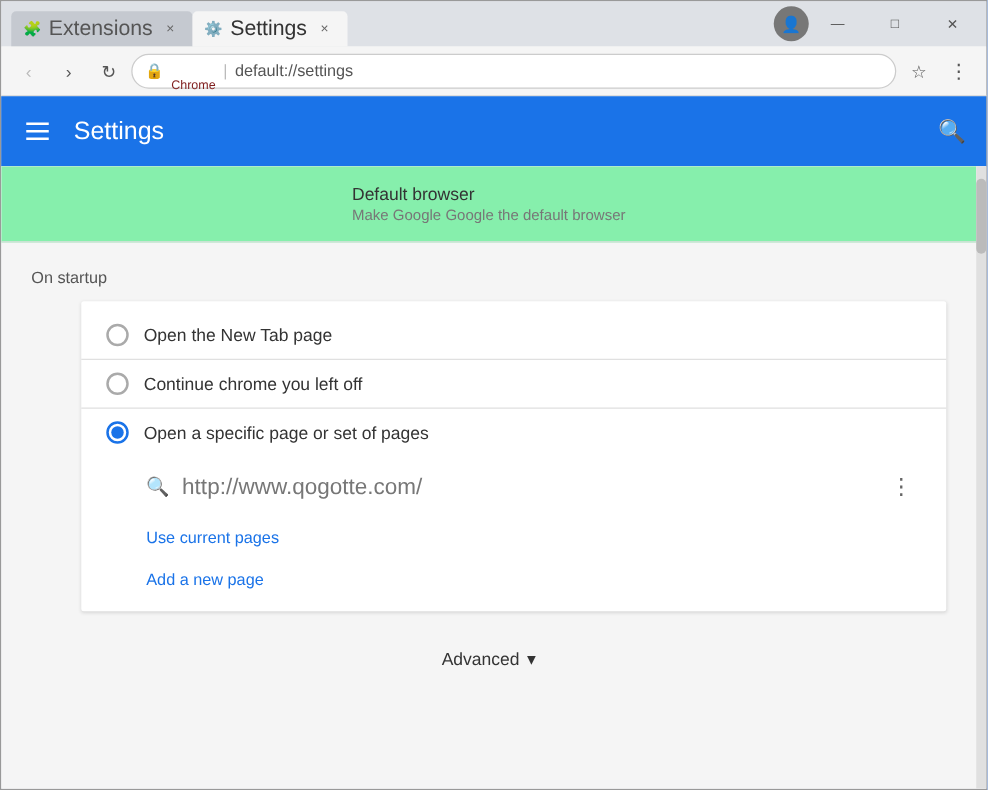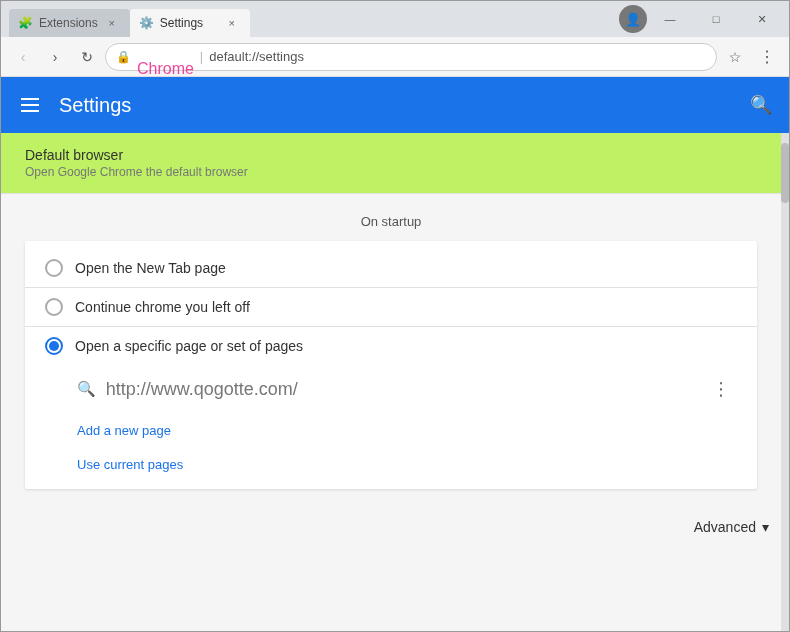--- a/index.html
+++ b/index.html
@@ -7,32 +7,32 @@
 
     
     .window { width: 790px; height: 632px; background: #dee1e6; border: 1px solid #999; display: flex; flex-direction: column; }
 
     
     .title-bar { height: 36px; background: #dee1e6; display: flex; align-items: flex-end; padding: 0 0 0 8px; user-select: none; }
     .tab { height: 28px; display: flex; align-items: center; padding: 0 10px; border-radius: 4px 4px 0 0; font-size: 12px; color: #555; gap: 6px; min-width: 120px; max-width: 180px; position: relative; }
     .tab.inactive { background: #c5c9d0; color: #555; }
     .tab.active { background: #f5f5f5; color: #333; }
     .tab .tab-favicon { width: 14px; height: 14px; display: flex; align-items: center; justify-content: center; }
-    .tab .tab-label { flex: 1; overflow: hidden; text-overflow: ellipsis; white-space: nowrap; font-size: 12px; }
+    .tab .tab-label { flex: 1; overflow: hidden; text-overflow: ellipsis; white-space: nowrap; font-size: 17px; }
     .tab .tab-close { width: 16px; height: 16px; border-radius: 50%; display: flex; align-items: center; justify-content: center; font-size: 11px; cursor: pointer; color: #666; }
     .window-controls { margin-left: auto; display: flex; align-items: center; padding: 0 4px; gap: 0; margin-bottom: 4px; }
     .wc-btn { width: 46px; height: 24px; display: flex; align-items: center; justify-content: center; font-size: 11px; cursor: pointer; color: #555; }
 
     
     .toolbar { height: 40px; background: #f5f5f5; display: flex; align-items: center; padding: 0 8px; gap: 4px; border-bottom: 1px solid #ddd; }
     .nav-btn { width: 28px; height: 28px; border-radius: 50%; display: flex; align-items: center; justify-content: center; cursor: pointer; color: #555; font-size: 14px; }
     .nav-btn.disabled { color: #bbb; cursor: default; }
     .address-bar { flex: 1; height: 28px; background: #fff; border: 1px solid #ccc; border-radius: 14px; display: flex; align-items: center; padding: 0 10px; gap: 6px; font-size: 13px; color: #333; }
     .address-bar .site-icon { font-size: 12px; color: #555; }
-    .address-bar .chrome-text { color: #ec4899; font-size: 16px; margin-top: 24px; }
+    .address-bar .chrome-text { color: #7f1d1d; font-size: 10px; margin-top: 24px; }
     .address-bar .url-text { color: #555; font-size: 13px; }
     .address-bar .separator { color: #bbb; font-size: 13px; }
     .bookmark-btn { width: 28px; height: 28px; border-radius: 50%; display: flex; align-items: center; justify-content: center; cursor: pointer; color: #555; font-size: 14px; }
     .menu-btn { width: 28px; height: 28px; border-radius: 50%; display: flex; align-items: center; justify-content: center; cursor: pointer; color: #555; font-size: 16px; }
     .profile-btn { width: 28px; height: 28px; border-radius: 50%; background: #777; display: flex; align-items: center; justify-content: center; cursor: pointer; color: #fff; font-size: 13px; }
 
     
     .settings-header { height: 56px; background: #1a73e8; display: flex; align-items: center; padding: 0 16px; gap: 16px; }
     .hamburger { display: flex; flex-direction: column; gap: 4px; cursor: pointer; padding: 4px; }
     .hamburger span { width: 18px; height: 2px; background: #fff; display: block; }
@@ -41,51 +41,51 @@
 
     
     .content-area { flex: 1; background: #f5f5f5; display: flex; overflow: hidden; }
     .main-content { flex: 1; overflow-y: auto; padding: 0; position: relative; }
 
     
     .scrollbar-track { width: 8px; background: #e0e0e0; position: relative; }
     .scrollbar-thumb { width: 8px; height: 60px; background: #bbb; border-radius: 4px; position: absolute; top: 10px; right: 0; }
 
     
-    .default-browser-section { background: #bef264; margin: 0; border-bottom: 1px solid #e0e0e0; display: flex; align-items: center; justify-content: space-between; padding: 14px 24px; }
+    .default-browser-section { background: #86efac; margin: 0; border-bottom: 1px solid #e0e0e0; display: flex; align-items: center; justify-content: space-between; padding: 14px 24px; flex-direction: column; }
     .default-browser-info .section-title { font-size: 14px; color: #333; font-weight: 500; }
     .default-browser-info .section-desc { font-size: 12px; color: #777; margin-top: 2px; }
     .make-default-btn { font-size: 12px; color: #1a73e8; font-weight: 600; letter-spacing: 0.5px; cursor: pointer; padding: 8px 4px; }
 
     
     .on-startup-section { padding: 20px 24px 0 24px; }
-    .on-startup-label { font-size: 13px; color: #555; margin-bottom: 12px; text-align: center; }
-
-    
-    .options-card { background: #fff; border-radius: 2px; box-shadow: 0 1px 3px rgba(0,0,0,0.12); padding: 8px 0; }
+    .on-startup-label { font-size: 13px; color: #555; margin-bottom: 12px; }
+
+    
+    .options-card { background: #fff; border-radius: 2px; box-shadow: 0 1px 3px rgba(0,0,0,0.12); padding: 8px 0; margin-left: 40px; }
     .option-row { display: flex; align-items: center; padding: 10px 20px; gap: 12px; cursor: pointer; }
     .radio-outer { width: 18px; height: 18px; border-radius: 50%; border: 2px solid #aaa; display: flex; align-items: center; justify-content: center; flex-shrink: 0; }
     .radio-outer.selected { border-color: #1a73e8; }
     .radio-inner { width: 10px; height: 10px; border-radius: 50%; background: #1a73e8; }
     .option-label { font-size: 14px; color: #333; }
 
     
     .page-entry { display: flex; align-items: center; padding: 8px 20px 8px 52px; gap: 10px; }
     .page-search-icon { color: #888; font-size: 15px; flex-shrink: 0; }
     .page-info { flex: 1; }
     .page-name { font-size: 13px; color: #333; }
     .page-url { font-size: 18px; color: #777; }
     .more-btn { width: 32px; height: 32px; border-radius: 50%; display: flex; align-items: center; justify-content: center; cursor: pointer; color: #666; font-size: 18px; }
 
     
     .link-row { padding: 8px 20px 8px 52px; }
     .link-row a { color: #1a73e8; font-size: 13px; text-decoration: none; cursor: pointer; }
 
     
-    .advanced-section { display: flex; justify-content: flex-end; padding: 24px 0; }
+    .advanced-section { display: flex; justify-content: center; padding: 24px 0; }
     .advanced-btn { display: flex; align-items: center; gap: 6px; font-size: 14px; color: #333; cursor: pointer; padding: 6px 12px; border-radius: 4px; }
 
     .divider { border: none; border-top: 1px solid #e0e0e0; margin: 0; }
   </style>
 </head>
 <body>
 
 <div class="window">
 
   <div class="title-bar">
@@ -151,21 +151,21 @@
     <span class="settings-title">Settings</span>
     <span class="search-icon-white">🔍</span>
   </div>
 
   <div class="content-area">
     <div class="main-content">
 
       <div class="default-browser-section">
         <div class="default-browser-info">
           <div class="section-title">Default browser</div>
-          <div class="section-desc">Open Google Chrome the default browser</div>
+          <div class="section-desc">Make Google Google the default browser</div>
         </div>
       </div>
 
       <div class="on-startup-section">
         <div class="on-startup-label">On startup</div>
 
         <div class="options-card">
 
           <div class="option-row">
             <div class="radio-outer">
@@ -194,25 +194,25 @@
             <span class="page-search-icon">🔍</span>
             <div class="page-info">
               <div class="page-url">http://www.qogotte.com/</div>
             </div>
             <div class="more-btn">
               <span>⋮</span>
             </div>
           </div>
 
           <div class="link-row">
+            <a>Use current pages</a>
+          </div>
+
+          <div class="link-row">
             <a>Add a new page</a>
-          </div>
-
-          <div class="link-row">
-            <a>Use current pages</a>
           </div>
 
         </div>
       </div>
 
       <div class="advanced-section">
         <div class="advanced-btn">
           <span>Advanced</span>
           <span>▾</span>
         </div>

